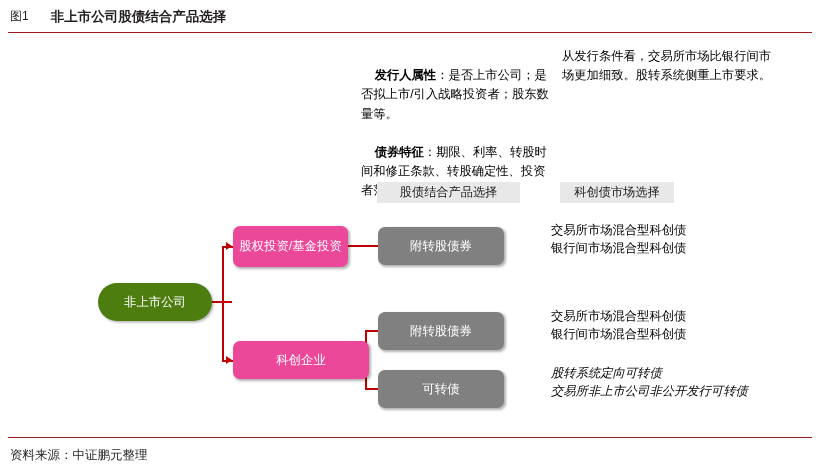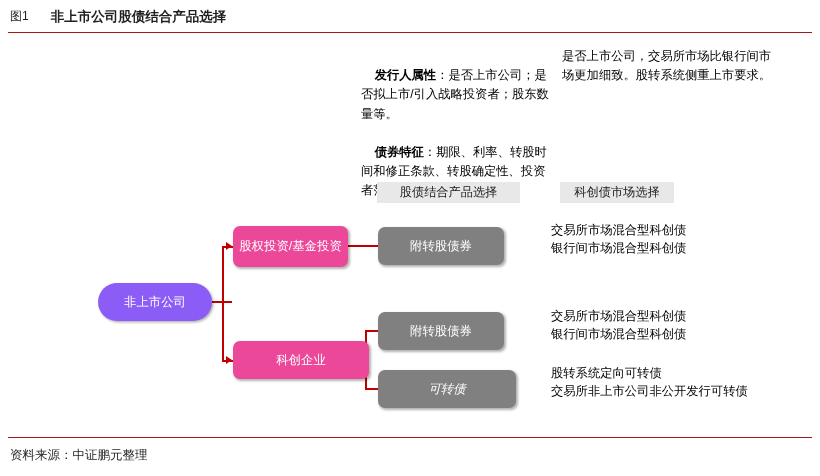--- a/index.html
+++ b/index.html
@@ -58,68 +58,68 @@
   #head-markets{left:560px;top:182px;width:114px;}
 
   
   .node{
     position:absolute;display:flex;align-items:center;justify-content:center;
     text-align:center;color:#ffffff;font-size:12.4px;line-height:15px;
     border-radius:7px;
     box-shadow:1.5px 1.5px 2.5px rgba(0,0,0,0.30);
     box-sizing:border-box;padding:2px 4px;
   }
-  .node.red{background:#8b5cf6;border-radius:19px;}
+  .node.red{background:#4d7c0f;border-radius:19px;}
   .node.blue{background:#ec4899;}
   .node.gray{background:#808080;}
 
   #node-root{left:98px;top:283px;width:114px;height:38px;}
   #node-equity{left:233px;top:226px;width:115px;height:41px;}
   #node-tech{left:233px;top:341px;width:136px;height:38px;}
   #node-cb1{left:378px;top:227px;width:126px;height:38px;}
   #node-cb2{left:378px;top:312px;width:126px;height:38px;}
-  #node-cb3{left:378px;top:370px;width:138px;height:38px;font-style:italic;}
+  #node-cb3{left:378px;top:370px;width:126px;height:38px;}
 
   
   .ln{position:absolute;background:#c00000;}
   .ln.h{height:2px;}
   .ln.v{width:2px;}
   .arrow{
     position:absolute;width:0;height:0;
     border-top:4.5px solid transparent;
     border-bottom:4.5px solid transparent;
     border-left:6.5px solid #c00000;
   }
 
   
   .mkt{
     position:absolute;font-size:12.3px;line-height:17.5px;color:#000;
     white-space:pre-wrap;
   }
   #mkt-1{left:551px;top:222px;width:230px;}
   #mkt-2{left:551px;top:308px;width:230px;}
-  #mkt-3{left:551px;top:365px;width:230px;}
+  #mkt-3{left:551px;top:365px;width:230px;font-style:italic;}
 </style>
 </head>
 <body>
 
 <div id="root">
 
   <div class="title-row">
     <span class="title-no">图1</span>
     <span class="title-text">非上市公司股债结合产品选择</span>
   </div>
   <div class="rule-top"></div>
 
   <div class="note" id="note-left">
     <b>发行人属性</b><span>：是否上市公司；是否拟上市/引入战略投资者；股东数量等。</span><br>
     <b>债券特征</b><span>：期限、利率、转股时间和修正条款、转股确定性、投资者范围等</span>
   </div>
 
-  <div class="note" id="note-right">是否上市公司，交易所市场比银行间市场更加细致。股转系统侧重上市要求。</div>
+  <div class="note" id="note-right">从发行条件看，交易所市场比银行间市场更加细致。股转系统侧重上市要求。</div>
 
   <div class="col-head" id="head-products">股债结合产品选择</div>
   <div class="col-head" id="head-markets">科创债市场选择</div>
 
   <div class="ln h" style="left:212px;top:301px;width:20px;"></div>
   <div class="ln v" style="left:222px;top:246px;height:115px;"></div>
   <div class="ln h" style="left:222px;top:246px;width:13px;"></div>
   <div class="arrow" style="left:226px;top:241.5px;"></div>
   <div class="ln h" style="left:222px;top:360px;width:13px;"></div>
   <div class="arrow" style="left:226px;top:355.5px;"></div>

